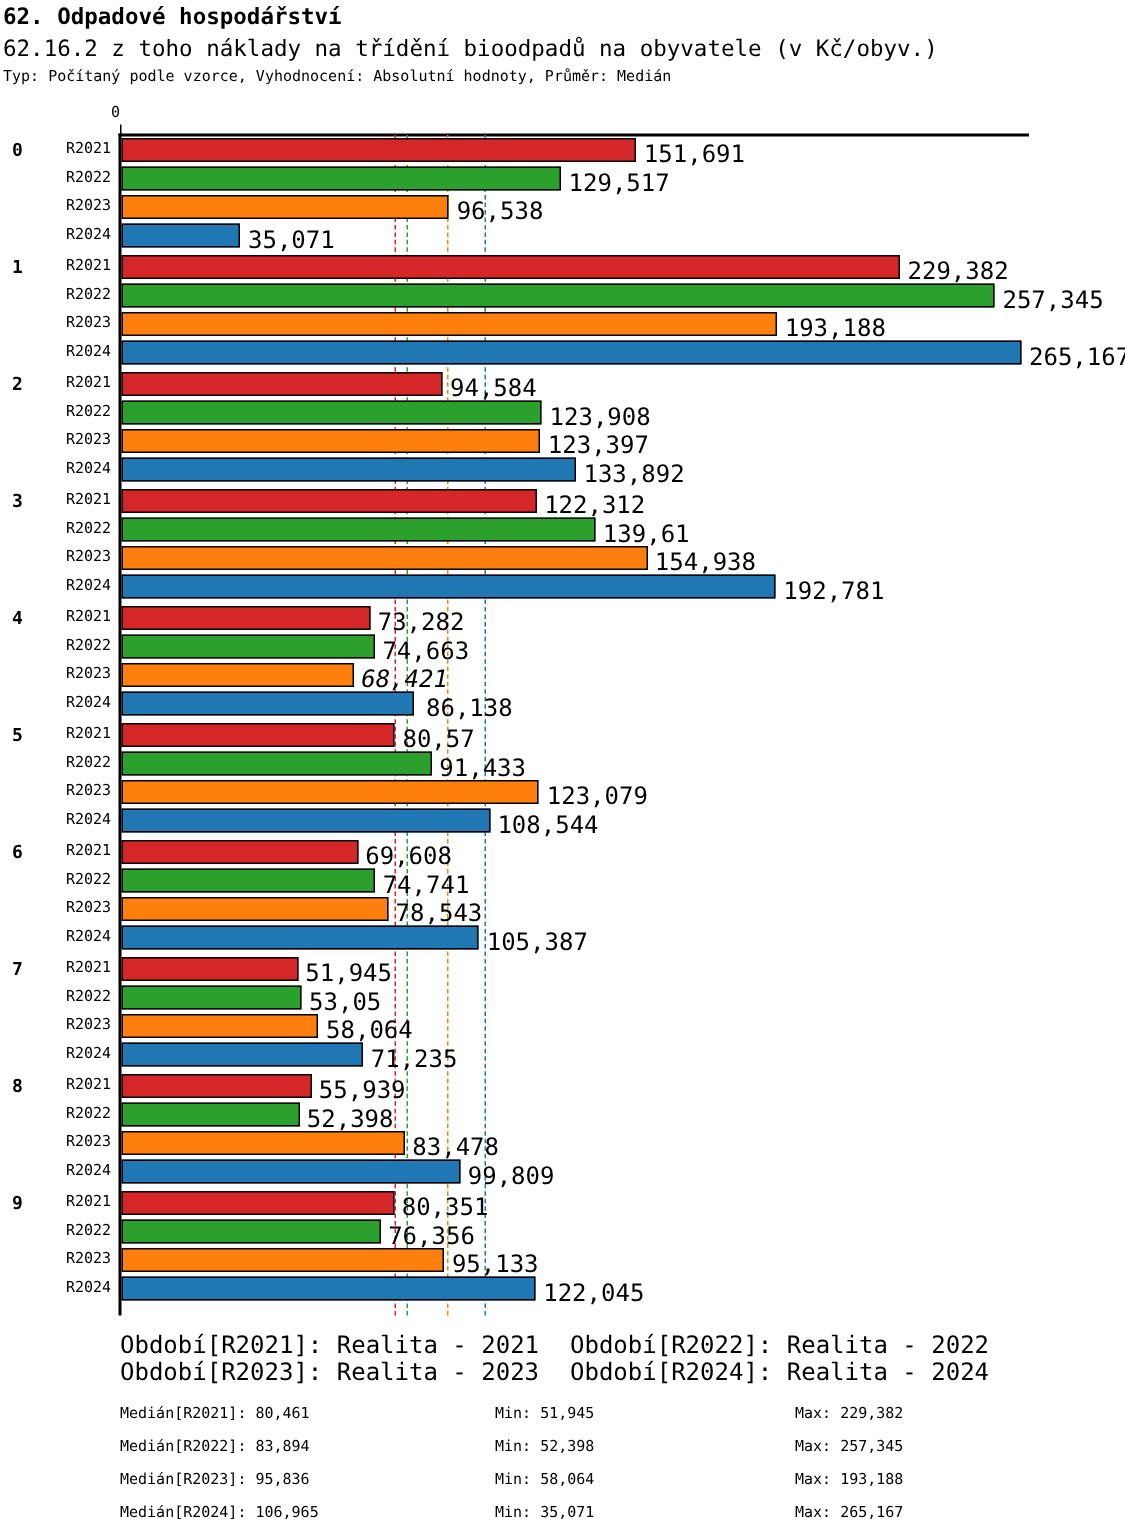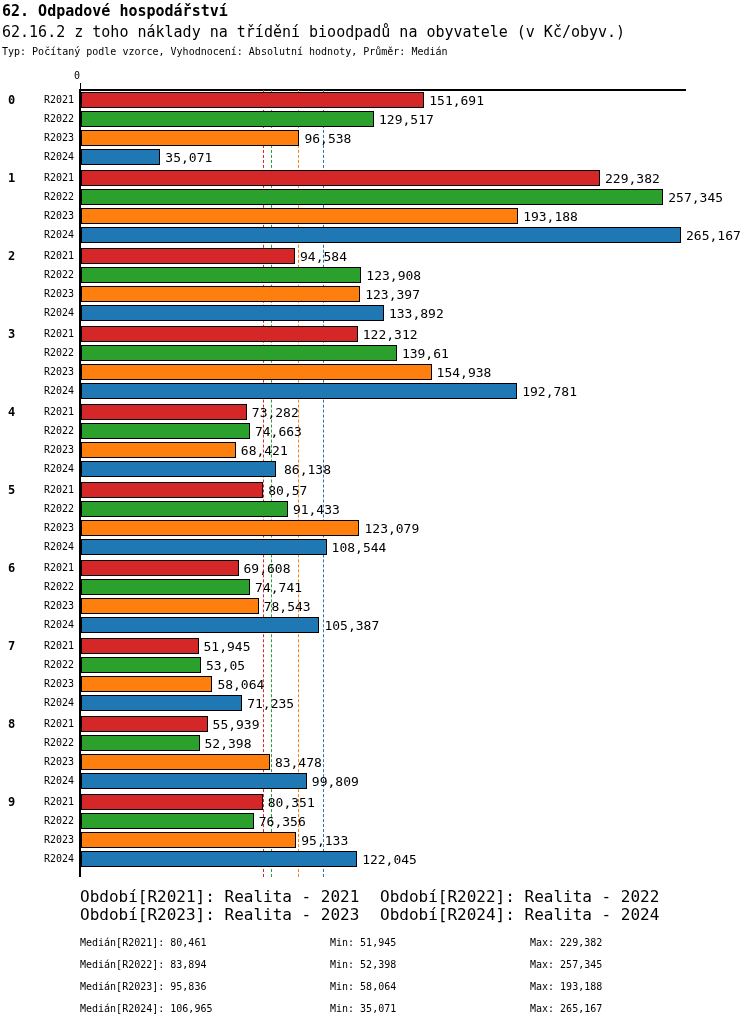--- a/index.html
+++ b/index.html
@@ -18,21 +18,21 @@
   .origin-tick{position:absolute;left:80px;top:83px;width:1px;height:7px;background:#000;}
   .origin-label{position:absolute;left:74px;top:70px;font-size:10px;}
 
   .median-line{position:absolute;top:90px;height:787px;width:0;border-left:1px dashed #000;}
 
   .chart-group{position:absolute;left:0;width:750px;height:78px;}
   .group-label{position:absolute;left:8px;top:2px;font-size:12px;font-weight:bold;}
   .bar-row{position:absolute;left:0;width:634px;height:19px;}
   .series-label{position:absolute;left:44px;top:3px;font-size:10px;}
   .bar{position:absolute;left:81px;top:1px;height:16px;box-sizing:border-box;border:1px solid #000;}
-  .bar-value{position:absolute;top:2px;font-size:13px;white-space:pre;}
+  .bar-value{position:absolute;top:2px;font-size:16px;white-space:pre;}
 
   .legend-item{position:absolute;font-size:16px;white-space:pre;}
   .legend-r2021{left:80px;top:887px;}
   .legend-r2022{left:380px;top:887px;}
   .legend-r2023{left:80px;top:905px;}
   .legend-r2024{left:380px;top:905px;}
 
   .stats-row{position:absolute;left:0;width:750px;height:14px;font-size:10px;}
   .stats-row .stat-median{position:absolute;left:80px;white-space:pre;}
   .stats-row .stat-min{position:absolute;left:330px;white-space:pre;}
@@ -155,21 +155,21 @@
         <span class="bar-value" style="left: 251.817px;">73,282</span>
       </div>
       <div class="bar-row" style="top: 19px;">
         <span class="series-label">R2022</span>
         <div class="bar" style="width: 168.942px; background: rgb(44, 160, 44);"></div>
         <span class="bar-value" style="left: 254.942px;">74,663</span>
       </div>
       <div class="bar-row" style="top: 38px;">
         <span class="series-label">R2023</span>
         <div class="bar" style="width: 154.818px; background: rgb(255, 127, 14);"></div>
-        <span class="bar-value" style="left: 240.818px;">68,421</span>
+        <span class="bar-value" style="left: 240.818px; font-style: italic;">68,421</span>
       </div>
       <div class="bar-row" style="top: 57px;">
         <span class="series-label">R2024</span>
         <div class="bar" style="width: 194.907px; background: rgb(31, 119, 180);"></div>
         <span class="bar-value" style="left: 284px;">86,138</span>
       </div>
     </div>
     <div class="chart-group" style="top: 481px;">
       <span class="group-label">5</span>
       <div class="bar-row" style="top: 0px;">

